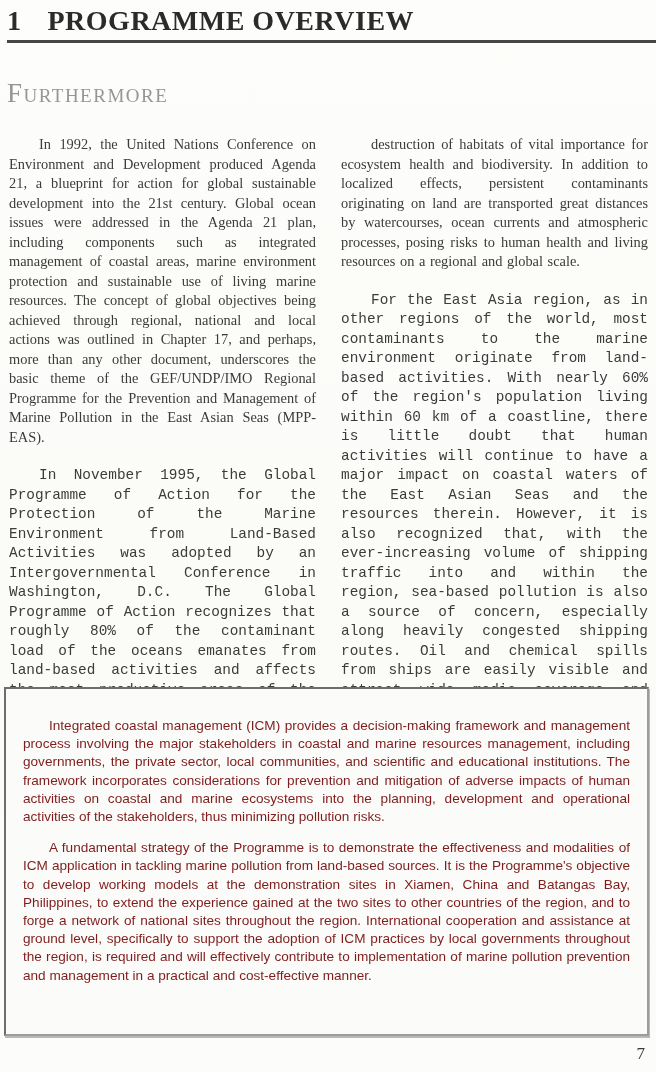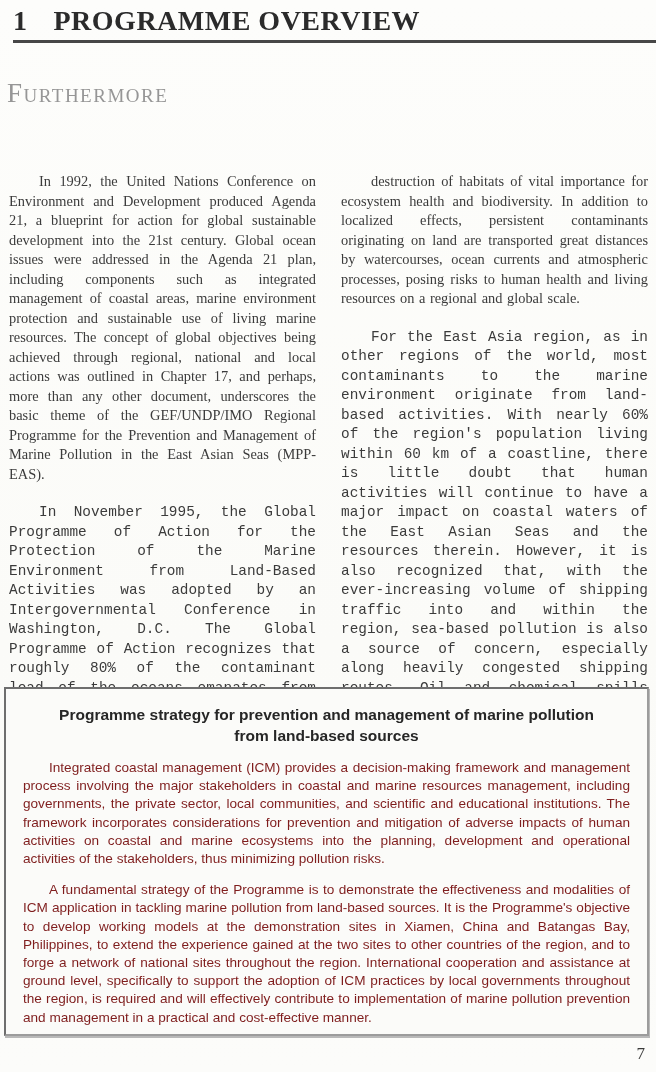--- a/index.html
+++ b/index.html
@@ -9,21 +9,21 @@
     font-family: "Liberation Serif", serif;
     position: relative;
     overflow: hidden;
   }
   .page {
     position: relative;
     width: 656px; height: 1072px;
     background: linear-gradient(180deg, #fdfdfb 0%, #fbfbf8 60%, #fcfcfa 100%);
   }
   
-  .chapter-header { padding: 5px 0 0 13px; }
+  .chapter-header { padding: 5px 0 0 7px; }
   .chapter-title-row {
     font-family: "Liberation Serif", serif;
     font-weight: bold;
     font-size: 28px;
     letter-spacing: 0.5px;
     color: #2b2b2b;
     line-height: 32px;
     white-space: nowrap;
   }
   .chapter-number { display: inline-block; margin-right: 26px; }
@@ -42,21 +42,21 @@
     letter-spacing: 1.5px;
     color: #969696;
     line-height: 28px;
   }
   
   .columns {
     display: flex;
     gap: 25px;
     margin: 28px 8px 0 9px;
   }
-  .col { flex: 1; margin-top: 37px; }
+  .col { flex: 1; }
   .col p {
     margin: 0;
     text-align: justify;
     text-indent: 30px;
     font-size: 14.4px;
     line-height: 19.5px;
     color: #3b3b3b;
     word-spacing: 1px;
   }
   .col p + p { margin-top: 19px; font-family: Liberation Mono, monospace; }
@@ -122,20 +122,19 @@
       <p>In 1992, the United Nations Conference on Environment and Development produced Agenda 21, a blueprint for action for global sustainable development into the 21st century.  Global ocean issues were addressed in the Agenda 21 plan, including components such as integrated management of coastal areas, marine environment protection and sustainable use of living marine resources.  The concept of global objectives being achieved through regional, national and local actions was outlined in Chapter 17, and perhaps, more than any other document, underscores the basic theme of the GEF/UNDP/IMO Regional Programme for the Prevention and Management of Marine Pollution in the East Asian Seas (MPP-EAS).</p>
       <p>In November 1995, the Global Programme of Action for the Protection of the Marine Environment from Land-Based Activities was adopted by an Intergovernmental Conference in Washington, D.C.  The Global Programme of Action recognizes that roughly 80% of the contaminant load of the oceans emanates from land-based activities and affects the most productive areas of the marine environment, including estuaries, bays and the nearshore coastal areas. These areas are likewise threatened by physical alteration of the coastal environment, including</p>
     </div>
     <div class="col">
       <p>destruction of habitats of vital importance for ecosystem health and biodiversity.  In addition to localized effects, persistent contaminants originating on land are transported great distances by watercourses, ocean currents and atmospheric processes, posing risks to human health and living resources on a regional and global scale.</p>
       <p>For the East Asia region, as in other regions of the world, most contaminants to the marine environment originate from land-based activities. With nearly 60% of the region's population living within 60 km of a coastline, there is little doubt that human activities will continue to have a major impact on coastal waters of the East Asian Seas and the resources therein.  However, it is also recognized that, with the ever-increasing volume of shipping traffic into and within the region, sea-based pollution is also a source of concern, especially along heavily congested shipping routes. Oil and chemical spills from ships are easily visible and attract wide media coverage and public attention.  Furthermore, shipping accidents are perceived by the general public to pose an immediate and serious threat to the livelihoods and welfare of coastal populations, in as much as the effects of resulting spills cannot be precisely predicted or controlled.</p>
     </div>
   </div>
 
   <div class="strategy-box">
-    <div class="strategy-title">Programme strategy for prevention and management of marine pollution from land-based sources</div>
     <p class="box-para">Integrated coastal management (ICM) provides a decision-making framework and management process involving the major stakeholders in coastal and marine resources management, including governments, the private sector, local communities, and scientific and educational institutions. The framework incorporates considerations for prevention and mitigation of adverse impacts of human activities on coastal and marine ecosystems into the planning, development and operational activities of the stakeholders, thus minimizing pollution risks.</p>
     <p class="box-para">A fundamental strategy of the Programme is to demonstrate the effectiveness and modalities of ICM application in tackling marine pollution from land-based sources.  It is the Programme's objective to develop working models at the demonstration sites in Xiamen, China and Batangas Bay, Philippines, to extend the experience gained at the two sites to other countries of the region, and to forge a network of national sites throughout the region. International cooperation and assistance at ground level, specifically to support the adoption of ICM practices by local governments throughout the region, is required and will effectively contribute to implementation of marine pollution prevention and management in a practical and cost-effective manner.</p>
   </div>
 
   <div class="page-number">7</div>
 
 </div>
 
 </body></html>

